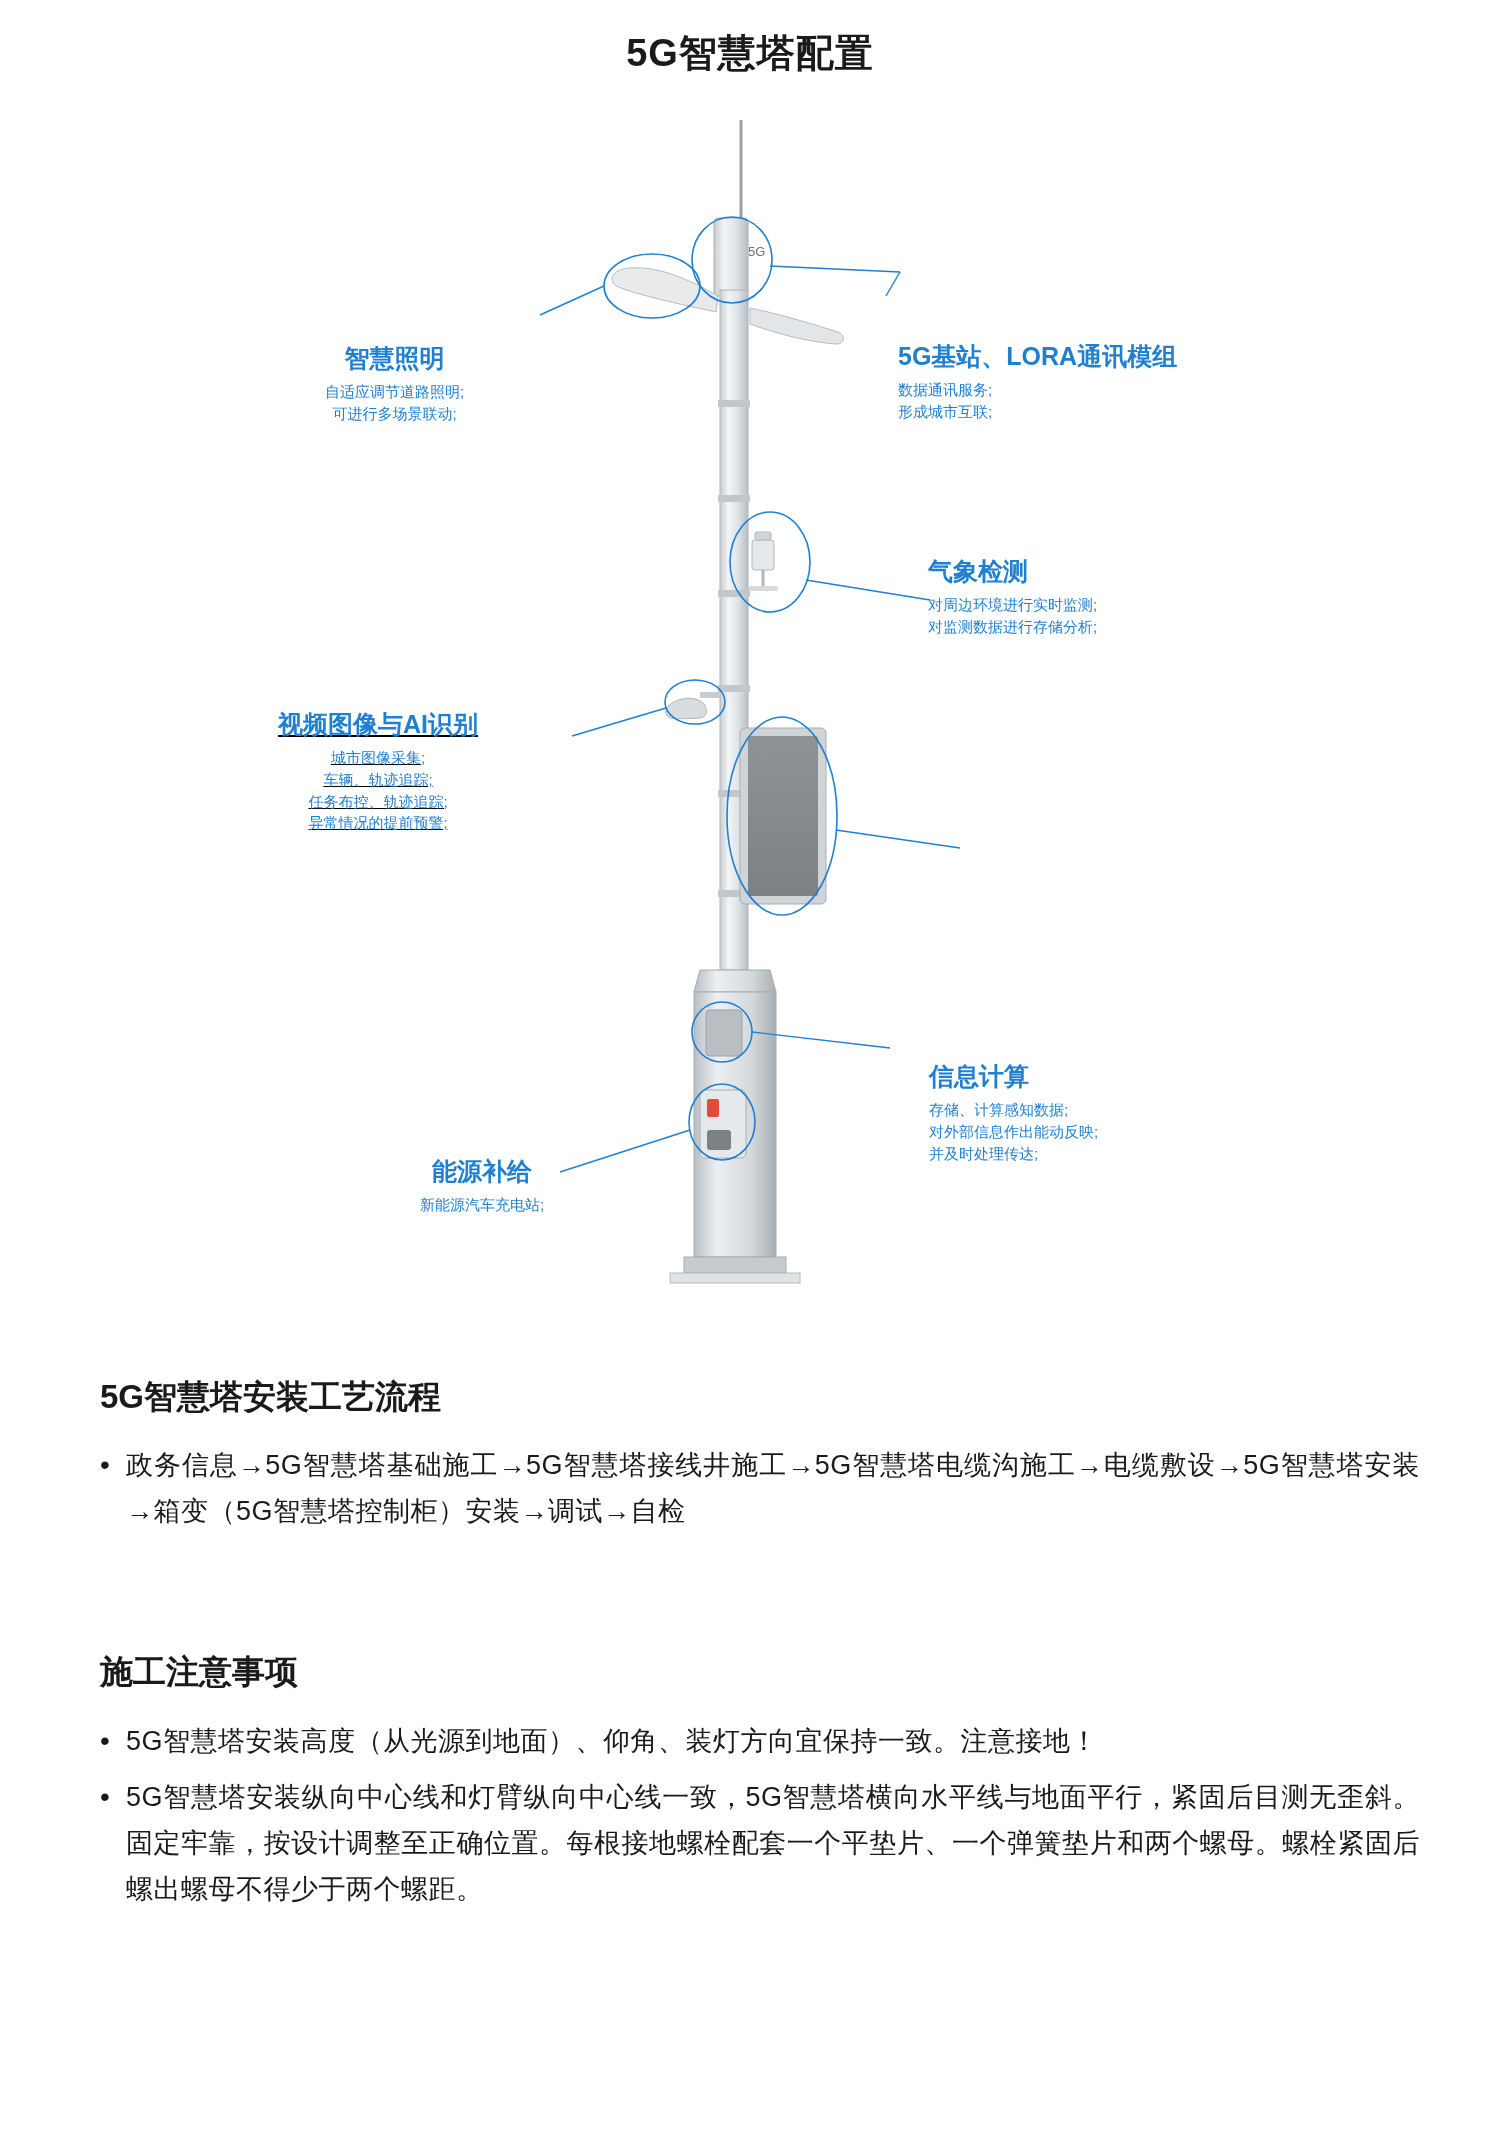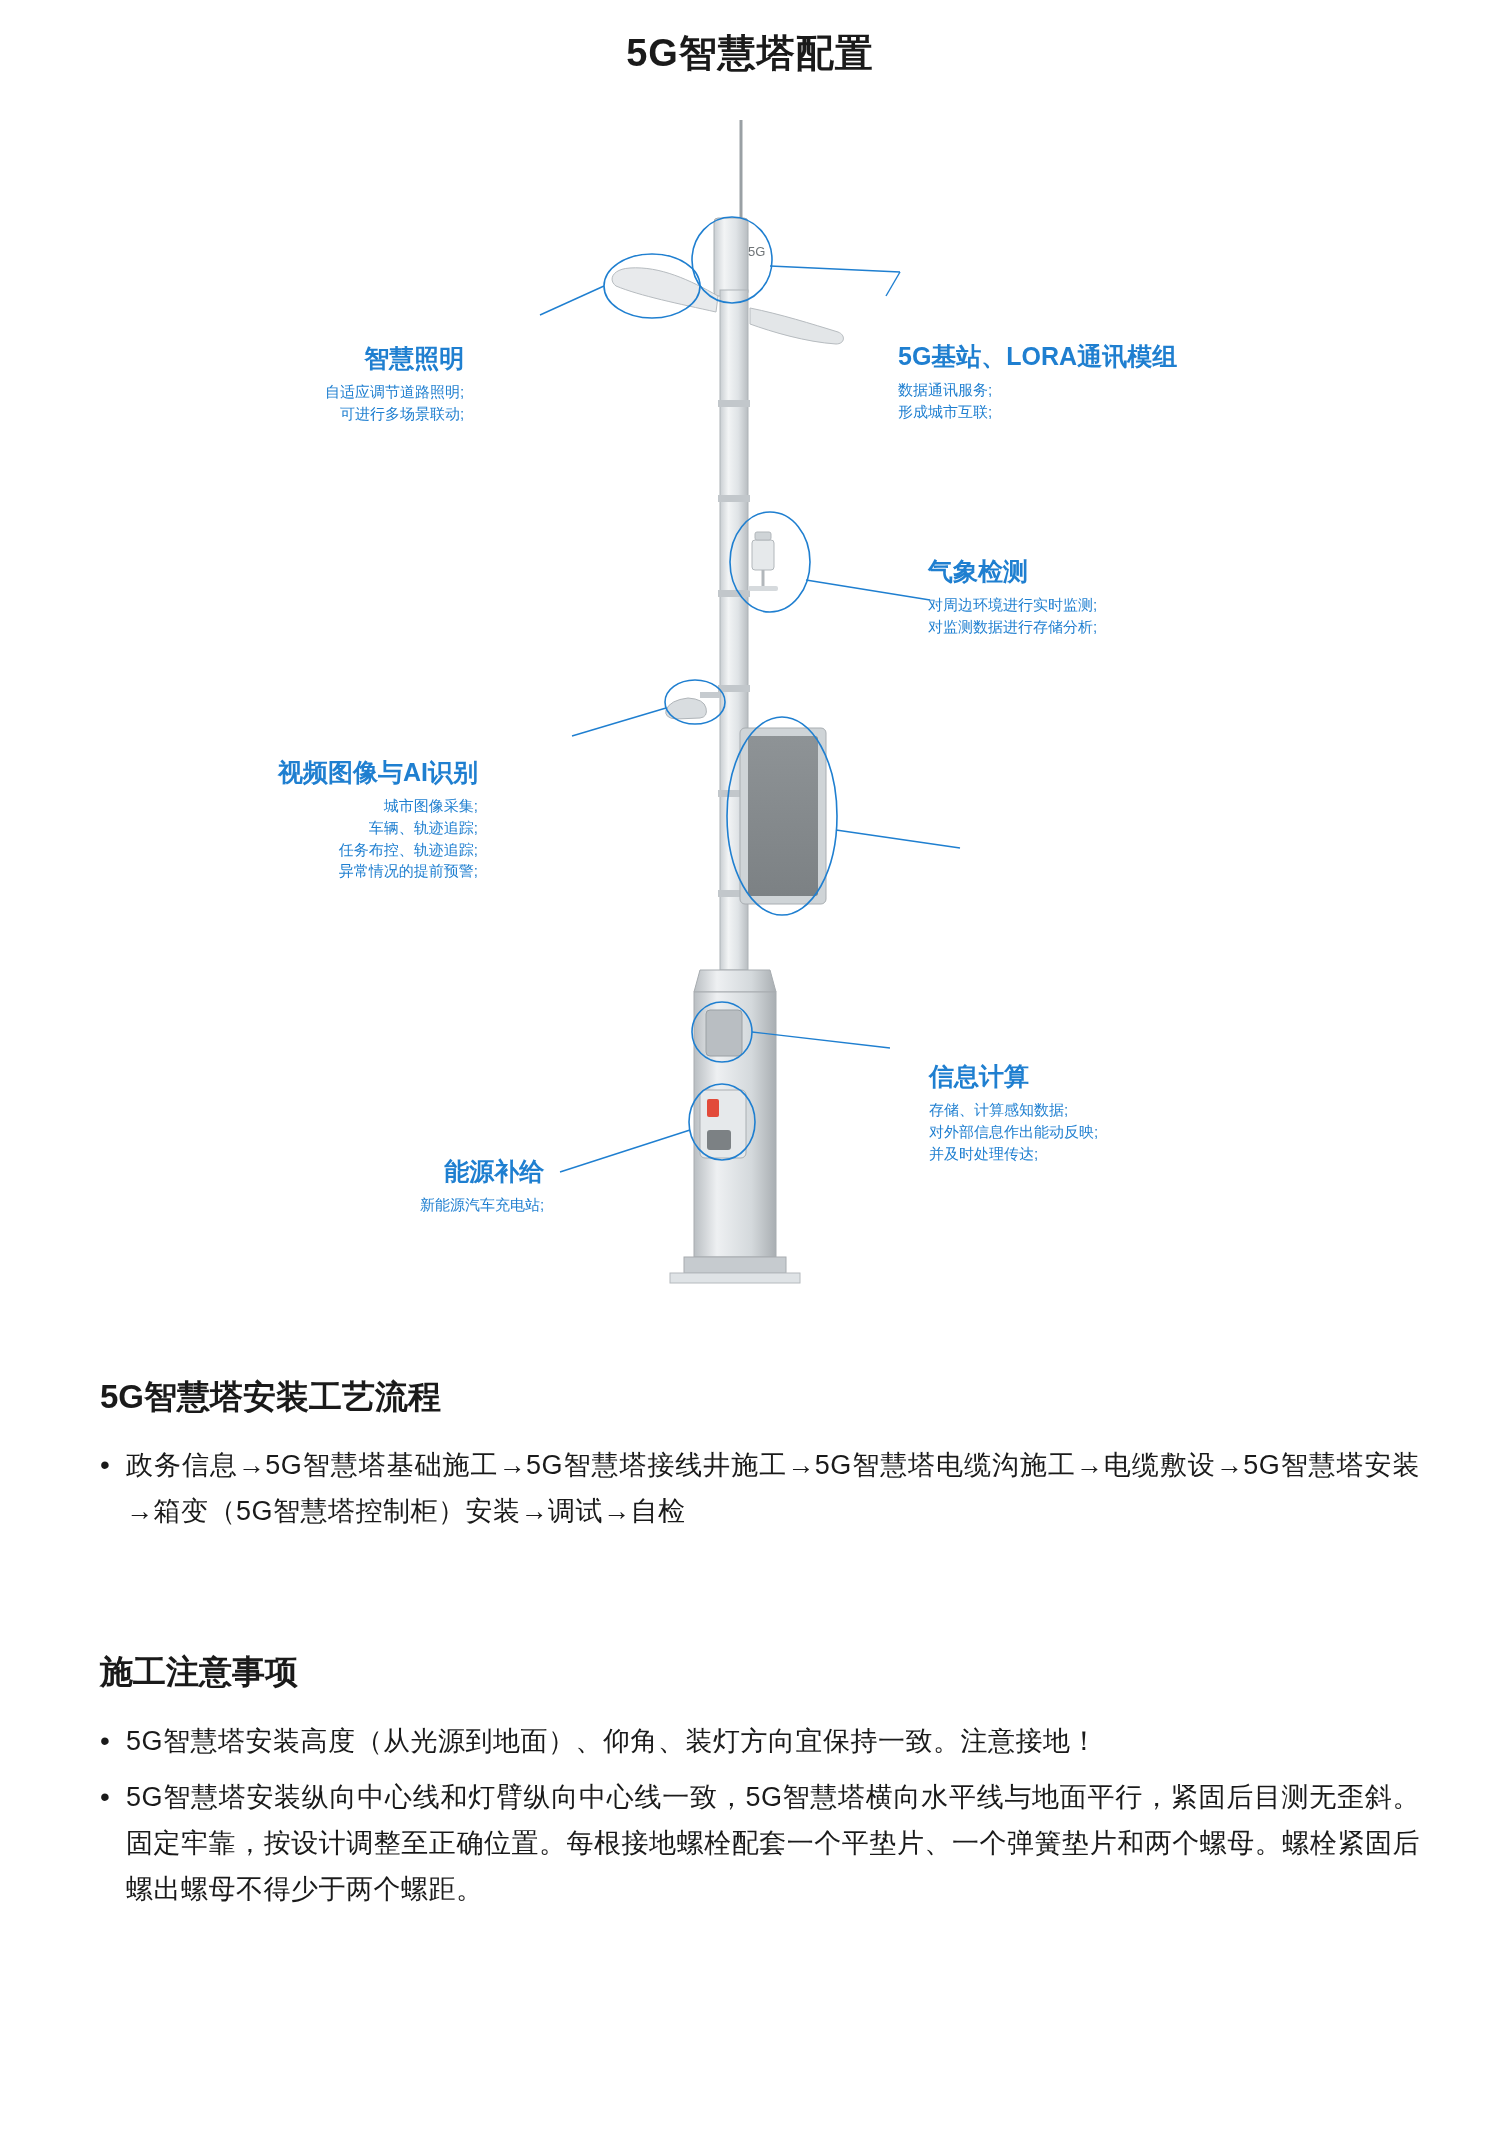--- a/index.html
+++ b/index.html
@@ -45,21 +45,21 @@
     white-space: nowrap;
     margin-bottom: 6px;
   }
   .anno .anno-line {
     color: #1f7fd0;
     font-size: 15px;
     line-height: 1.45;
     white-space: nowrap;
   }
   .anno.right { text-align: left; }
-  .anno.left  { text-align: right; }
+  .anno.left  { text-align: center; }
 
   
   .section-head {
     position: absolute;
     font-size: 33px;
     font-weight: bold;
     color: #1a1a1a;
     left: 100px;
     white-space: nowrap;
   }
@@ -187,21 +187,21 @@
       <div class="anno-line">自适应调节道路照明;</div>
       <div class="anno-line">可进行多场景联动;</div>
     </div>
 
     <div class="anno right" style="left:928px; top:455px;">
       <div class="anno-title">气象检测</div>
       <div class="anno-line">对周边环境进行实时监测;</div>
       <div class="anno-line">对监测数据进行存储分析;</div>
     </div>
 
-    <div class="anno left" style="left:278px; top:656px;">
+    <div class="anno left" style="left:278px; top:608px;text-decoration:underline;">
       <div class="anno-title">视频图像与AI识别</div>
       <div class="anno-line">城市图像采集;</div>
       <div class="anno-line">车辆、轨迹追踪;</div>
       <div class="anno-line">任务布控、轨迹追踪;</div>
       <div class="anno-line">异常情况的提前预警;</div>
     </div>
 
 
     <div class="anno right" style="left:888px; top:960px;margin-left:41px;">
       <div class="anno-title">信息计算</div>

